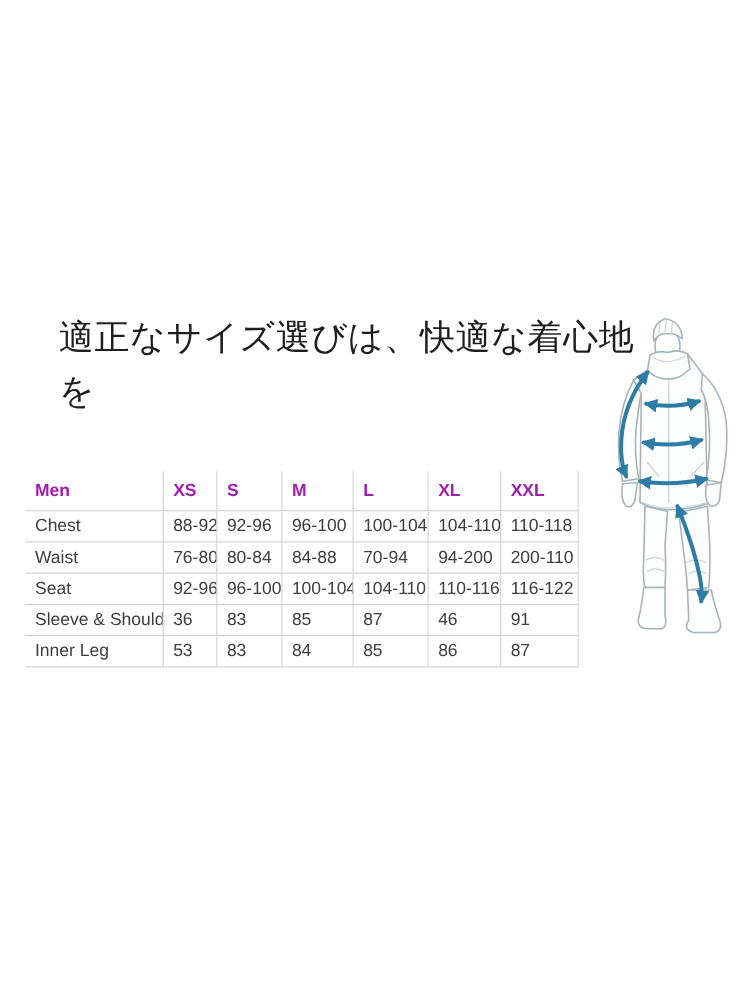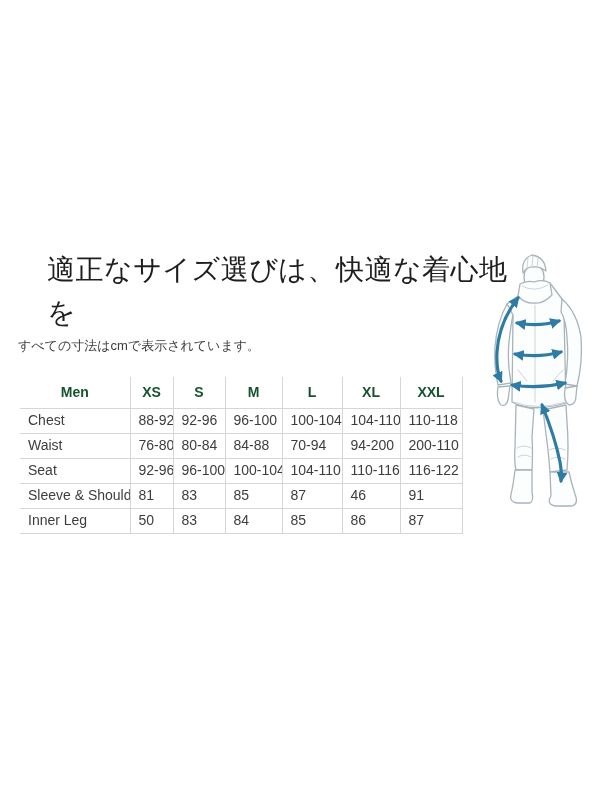--- a/index.html
+++ b/index.html
@@ -16,42 +16,41 @@
   .subtitle{
     position:absolute;left:18px;top:337px;
     font-size:13px;color:#3c3c3c;
   }
   table.sizes{
     position:absolute;left:20px;top:377px;
     border-collapse:collapse;table-layout:fixed;width:442px;
     font-size:14px;color:#3d3d3d;
   }
   table.sizes th{
-    text-align:center;font-weight:bold;color:#14532d;
+    text-align:left;font-weight:bold;color:#a21caf;
     padding:7px 8px 8px 8px;
     border-bottom:1px solid #d6d6d6;border-right:1px solid #d6d6d6;
     white-space:nowrap;overflow:hidden;
   }
   table.sizes td{
     padding:3px 8px 5px 8px;
     border-bottom:1px solid #d6d6d6;border-right:1px solid #d6d6d6;
     white-space:nowrap;overflow:hidden;
   }
   #figure-svg{position:absolute;left:487px;top:252px;}
 </style>
 </head>
 <body>
 
 <div id="page">
 
   <div class="headline">
     <div>適正なサイズ選びは、快適な着心地を</div>
   </div>
 
-  <div class="subtitle">すべての寸法はcmで表示されています。</div>
 
   <table class="sizes">
     <colgroup>
         <col style="width: 110px;">
         <col style="width: 43px;">
         <col style="width: 52px;">
         <col style="width: 57px;">
         <col style="width: 60px;">
         <col style="width: 58px;">
         <col style="width: 62px;">
@@ -90,30 +89,30 @@
           <td>Seat</td>
           <td>92-96</td>
           <td>96-100</td>
           <td>100-104</td>
           <td>104-110</td>
           <td>110-116</td>
           <td>116-122</td>
         </tr>
         <tr>
           <td>Sleeve &amp; Shoulder</td>
-          <td>81</td>
+          <td>36</td>
           <td>83</td>
           <td>85</td>
           <td>87</td>
           <td>46</td>
           <td>91</td>
         </tr>
         <tr>
           <td>Inner Leg</td>
-          <td>50</td>
+          <td>53</td>
           <td>83</td>
           <td>84</td>
           <td>85</td>
           <td>86</td>
           <td>87</td>
         </tr>
       </tbody>
   </table>
 
   <svg id="figure-svg" width="115" height="260" viewBox="0 0 115 260">

